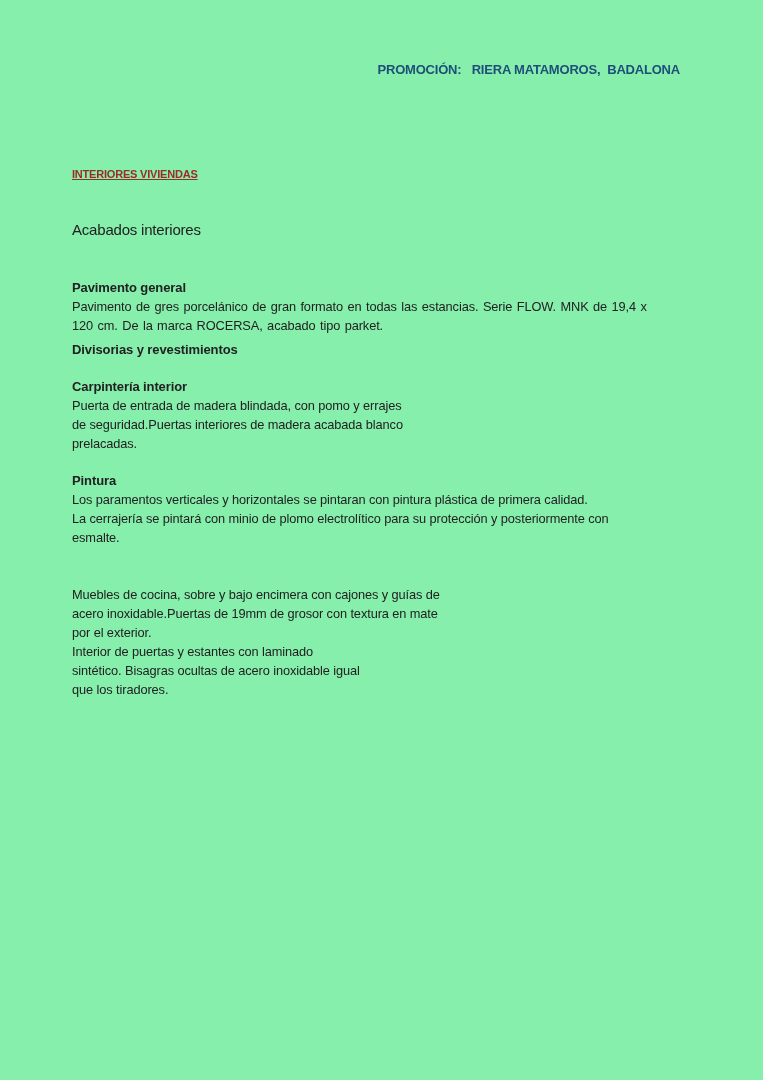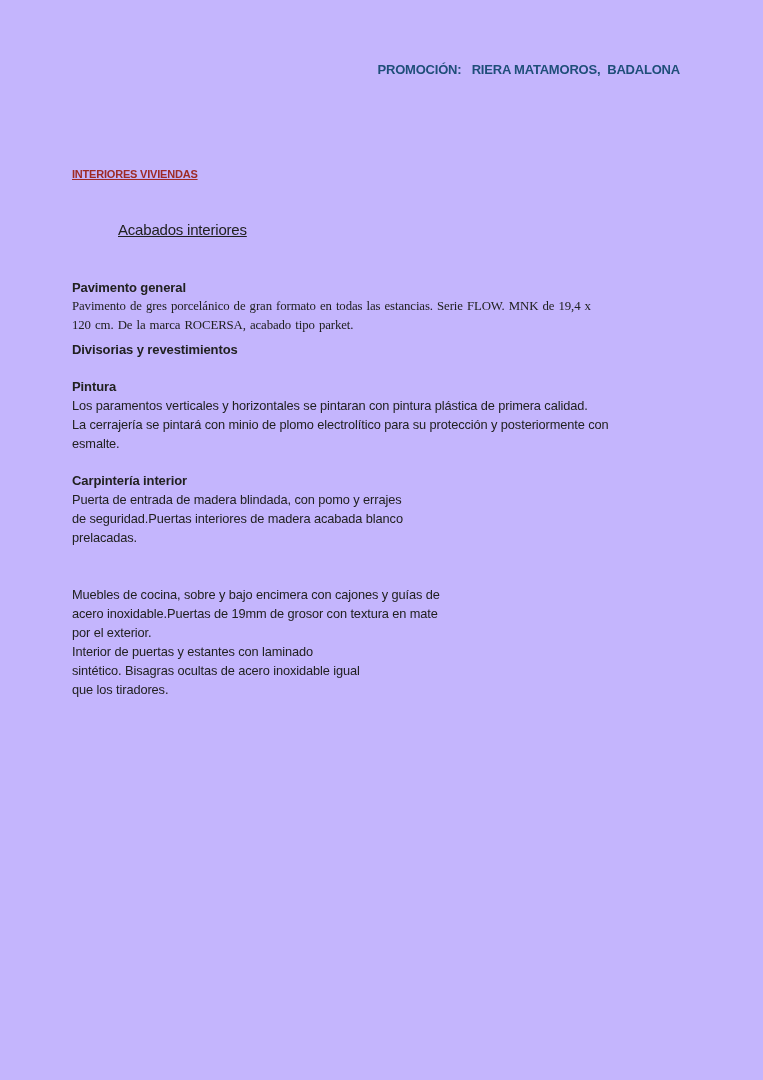--- a/index.html
+++ b/index.html
@@ -4,21 +4,21 @@
 <style>
   * { margin: 0; padding: 0; box-sizing: border-box; }
   html, body { background: #e9e9e9; }
   body { font-family: "Liberation Sans", "DejaVu Sans", sans-serif; }
 
   .page {
     position: relative;
     width: 763px;
     height: 1080px;
     margin: 0 auto;
-    background: #c4b5fd;
+    background: #86efac;
     color: #212121;
     padding: 46px 46px 0 72px;
     overflow: hidden;
   }
 
   .doc-header {
     text-align: right;
     padding-right: 37px;
     font-size: 13px;
     font-weight: bold;
@@ -35,41 +35,39 @@
     line-height: 18px;
     color: #9e2a25;
     text-decoration: underline;
     letter-spacing: -0.2px;
   }
 
   .group-title {
     font-size: 15px;
     font-weight: normal;
     line-height: 18px;
-    text-decoration: underline;
     letter-spacing: -0.2px;
-    margin-left: 46px;
   }
   .group-title.acabados { margin-top: 38px; }
   .group-title.cocina   { margin-top: 47px; }
 
   .sec h3 {
     font-size: 13px;
     font-weight: bold;
     line-height: 19px;
     letter-spacing: -0.1px;
   }
   .sec p {
     font-size: 12.8px;
     line-height: 19px;
     white-space: pre-line;
     letter-spacing: -0.1px;
   }
   .sec.pavimento   { margin-top: 39px; }
-  .sec.pavimento p { word-spacing: 1px; font-family: Liberation Serif, serif; }
+  .sec.pavimento p { word-spacing: 1px; }
   .sec.divisorias  { margin-top: 5px; }
   .sec.carpinteria { margin-top: 18px; }
   .sec.pintura     { margin-top: 18px; }
   .sec.mobiliario  { margin-top: 38px; }
 </style>
 </head>
 <body>
 
 <div class="page">
 
@@ -84,32 +82,32 @@
   <section class="sec pavimento">
     <h3>Pavimento general</h3>
     <p>Pavimento de gres porcelánico de gran formato en todas las estancias. Serie FLOW. MNK de 19,4 x
 120 cm. De la marca ROCERSA, acabado tipo  parket.</p>
   </section>
 
   <section class="sec divisorias">
     <h3>Divisorias y revestimientos</h3>
   </section>
 
+  <section class="sec carpinteria">
+    <h3>Carpintería interior</h3>
+    <p>Puerta de entrada de madera blindada, con pomo y errajes
+de seguridad.Puertas interiores de madera acabada blanco
+prelacadas.</p>
+  </section>
+
   <section class="sec pintura">
     <h3>Pintura</h3>
     <p>Los paramentos verticales y horizontales se pintaran con pintura plástica de primera calidad.
 La cerrajería se pintará con minio de plomo electrolítico para su protección y posteriormente con
 esmalte.</p>
-  </section>
-
-  <section class="sec carpinteria">
-    <h3>Carpintería interior</h3>
-    <p>Puerta de entrada de madera blindada, con pomo y errajes
-de seguridad.Puertas interiores de madera acabada blanco
-prelacadas.</p>
   </section>
 
 
   <section class="sec mobiliario">
     <p>Muebles de cocina, sobre y bajo encimera con cajones y guías de
 acero inoxidable.Puertas de 19mm de grosor con textura en mate
 por el exterior.
 Interior de puertas y estantes con laminado
 sintético. Bisagras ocultas de acero inoxidable igual
 que los tiradores.</p>

